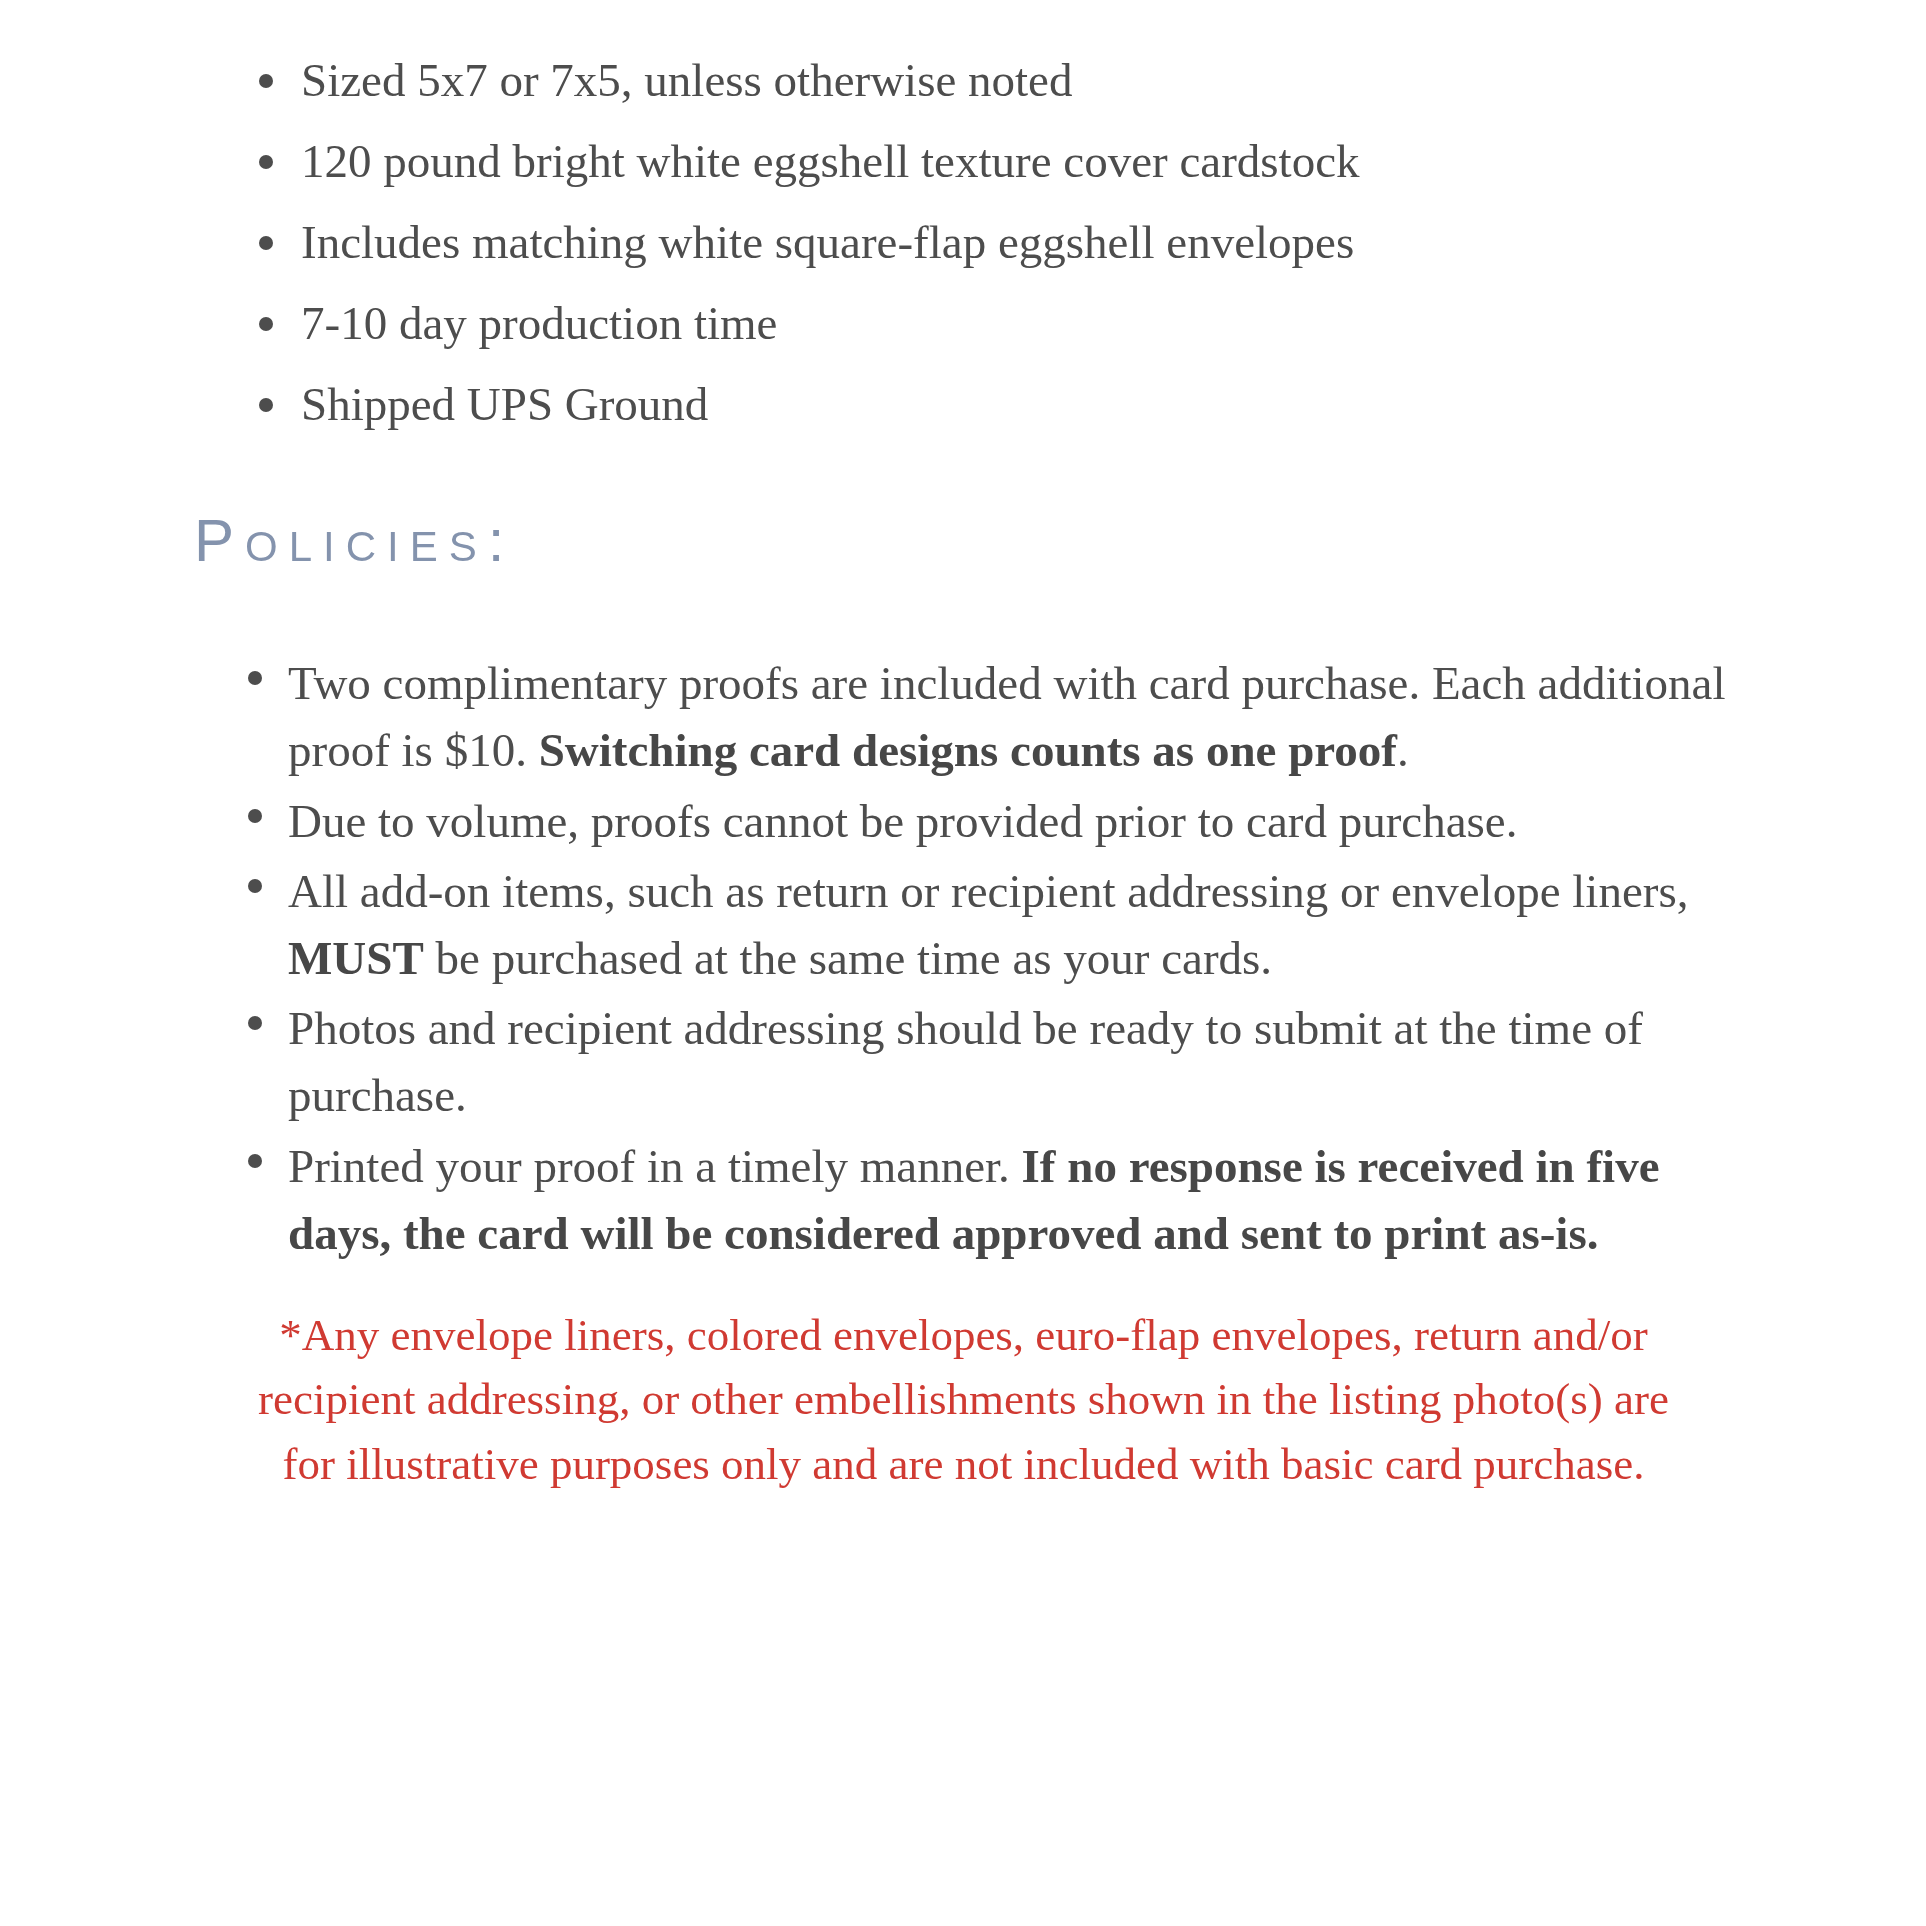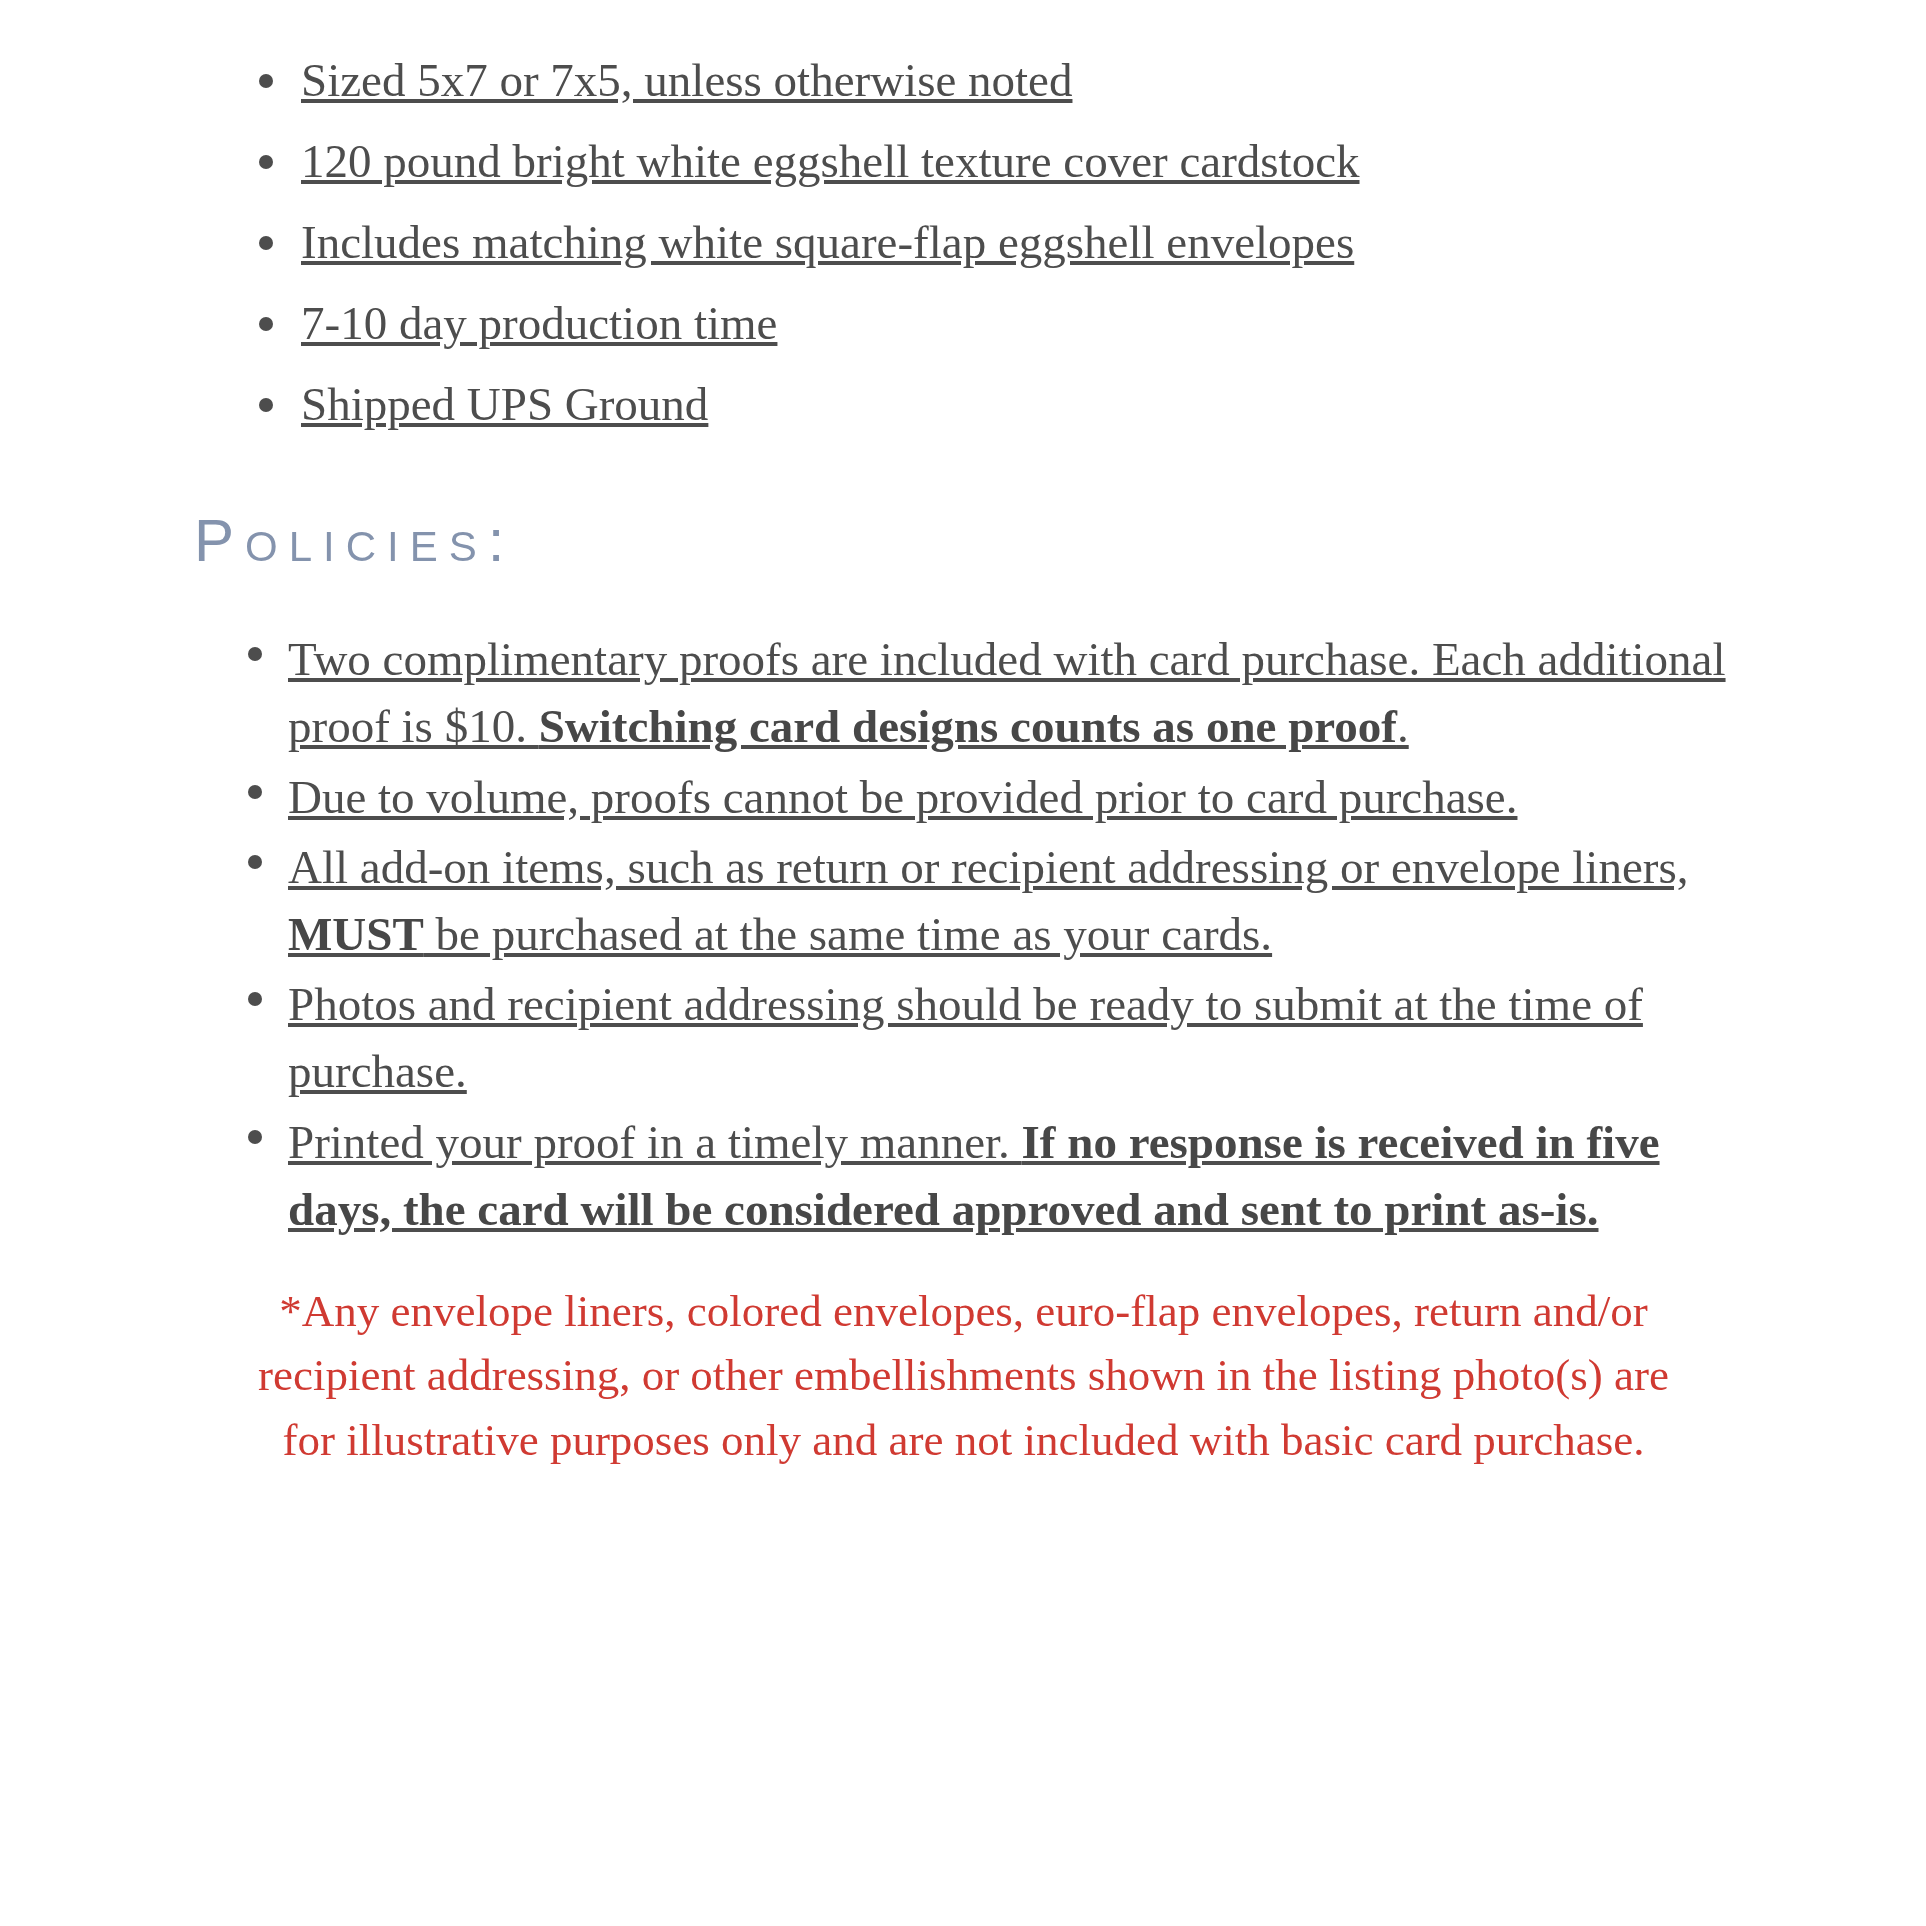--- a/index.html
+++ b/index.html
@@ -34,21 +34,20 @@
   }
   .policies-heading {
     font-size: 60px;
     letter-spacing: 11px;
     margin: 75px 0 0 194px;
   }
   ul {
     list-style: none;
     margin: 0;
     padding: 0;
-    text-decoration: underline;
   }
   ul li {
     position: relative;
     font-size: 47px;
   }
   ul li::before {
     content: "";
     position: absolute;
     left: 0;
     top: 21px;
@@ -60,21 +59,21 @@
   .specs-list {
     margin-top: 53px;
     padding-left: 259px;
   }
   .specs-list li {
     padding-left: 42px;
     line-height: 1.15;
     margin-bottom: 27px;
   }
   .policies-list {
-    margin-top: 51px;
+    margin-top: 75px;
     padding-left: 248px;
   }
   .policies-list li {
     padding-left: 40px;
     line-height: 1.43;
     margin-bottom: 3px;
     max-width: 1485px;
   }
   .policies-list strong {
     font-weight: 700;

